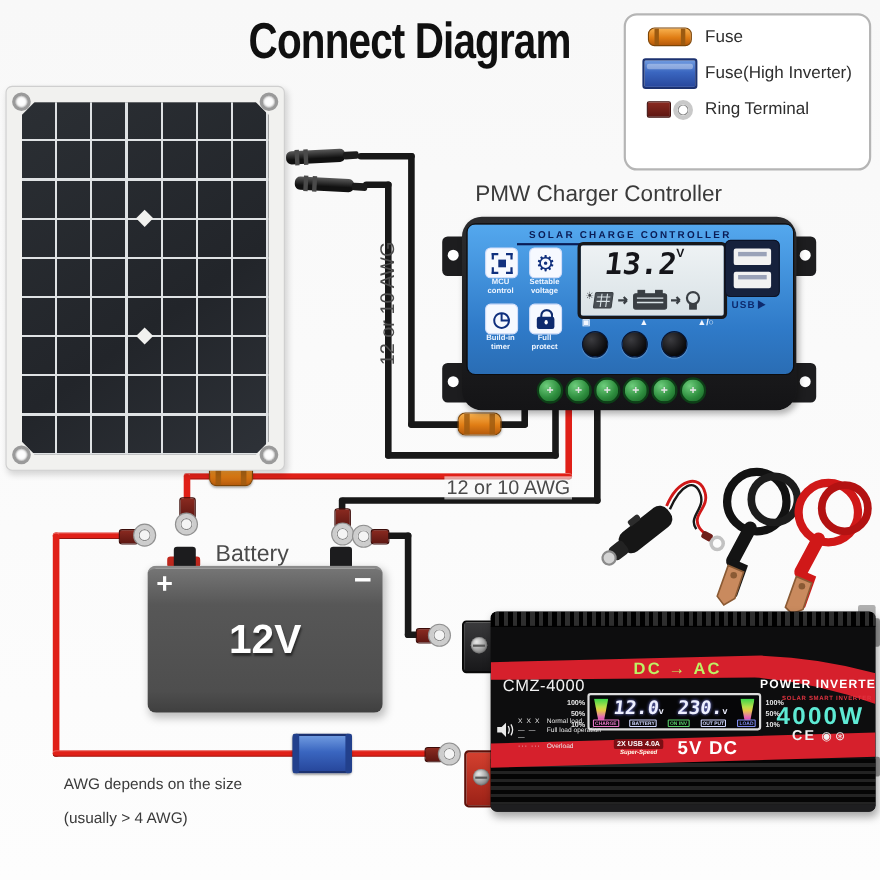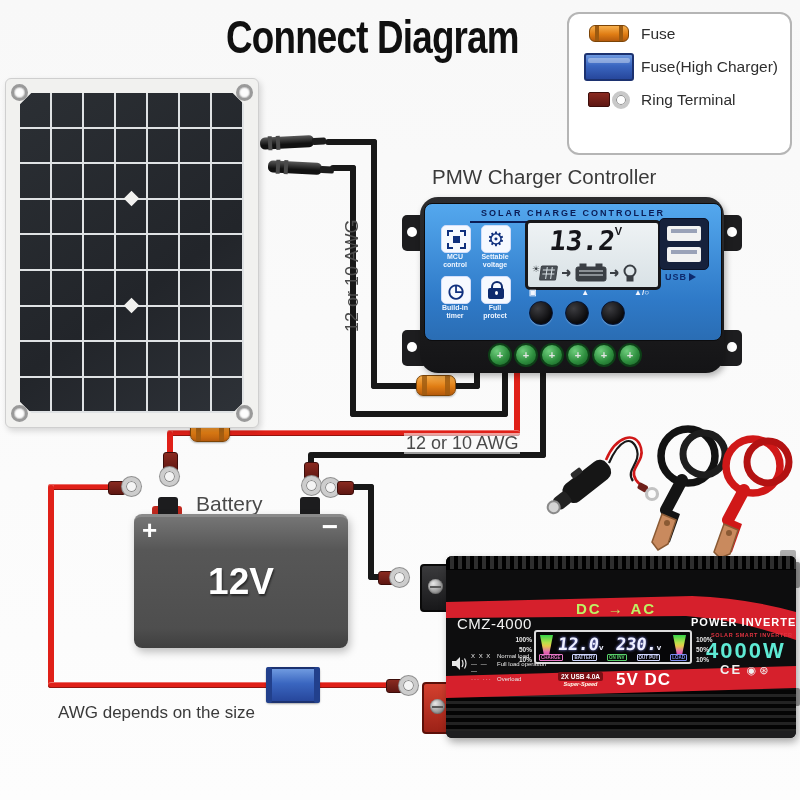--- a/index.html
+++ b/index.html
@@ -57,21 +57,21 @@
         </span>
       </span>
       <span class="lbl">Fuse</span>
     </div>
     <div class="legend-row">
       <span class="legend-ic">
         <span style="position:relative;width:46px;height:24px;background:linear-gradient(#6f9ae0,#3a66c0 45%,#27479c);border:2px solid #1c3270;border-radius:3px;display:inline-block;">
           <span style="position:absolute;left:2px;right:2px;top:3px;height:5px;background:rgba(255,255,255,.35);border-radius:2px;"></span>
         </span>
       </span>
-      <span class="lbl">Fuse(High Charger)</span>
+      <span class="lbl">Fuse(High Inverter)</span>
     </div>
     <div class="legend-row">
       <span class="legend-ic">
         <span style="width:20px;height:13px;background:linear-gradient(#8a2a20,#5e1712);border:1px solid #3c0d0a;border-radius:2px;display:inline-block;"></span>
         <span style="width:10px;height:10px;border:4px solid #c9c9c9;border-radius:50%;box-shadow:inset 0 0 0 1px #8a8a8a;display:inline-block;margin-left:2px;"></span>
       </span>
       <span class="lbl">Ring Terminal</span>
     </div>
   </div>
 
@@ -400,17 +400,18 @@
       <span style="font-size:11px;">◉ ⊛</span>
     </div>
 
     <div style="position:absolute;left:112px;top:116px;text-align:center;">
       <div style="font-size:6.5px;font-weight:bold;color:#fff;background:#7c0e14;padding:1px 3px;border-radius:2px;">2X USB 4.0A</div>
       <div style="font-size:5.5px;font-style:italic;font-weight:bold;color:#ffe;">Super-Speed</div>
     </div>
     <div style="position:absolute;left:170px;top:114px;color:#fff;font-size:17px;font-weight:bold;letter-spacing:1px;">5V DC</div>
   </div>
 
-  <div class="abs" style="left:58px;top:697px;font-size:17px;color:#3a3a3a;line-height:31px;z-index:6;">
+  <div class="abs" style="left:58px;top:697px;font-size:14px;color:#3a3a3a;line-height:31px;z-index:6;">
     <div>AWG depends on the size</div>
+    <div>(usually  &gt; 4 AWG)</div>
   </div>
 
 </div>
 
 </body></html>

